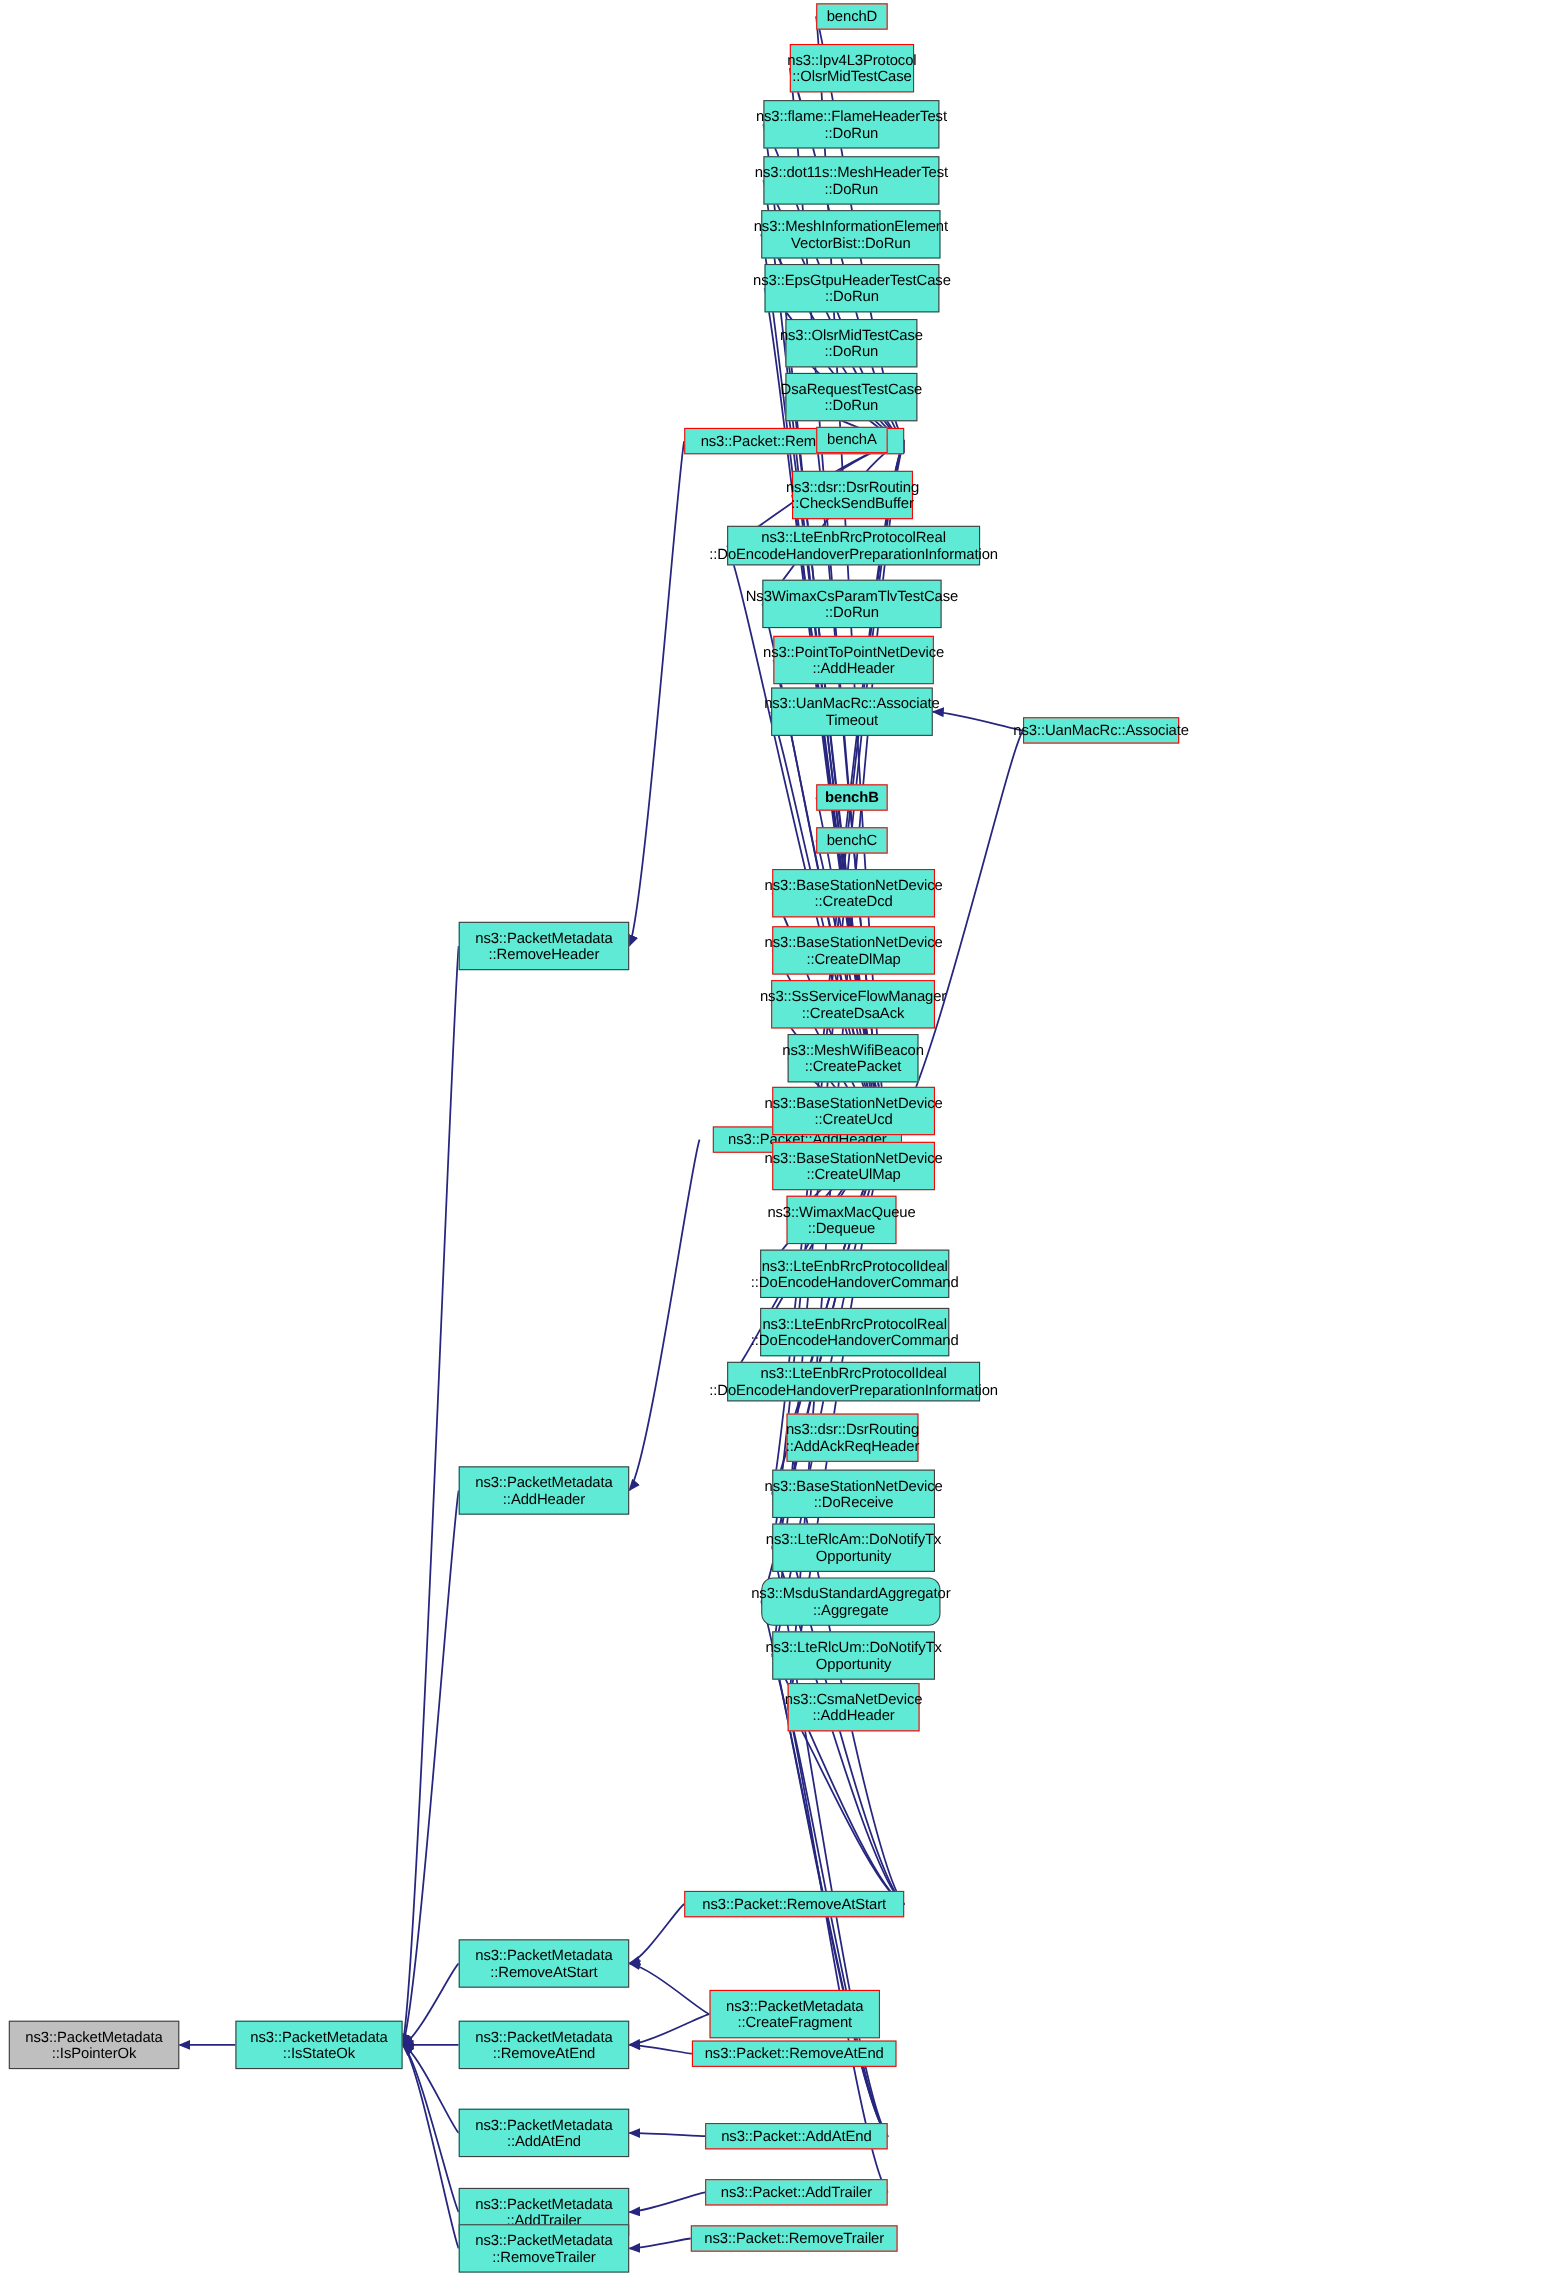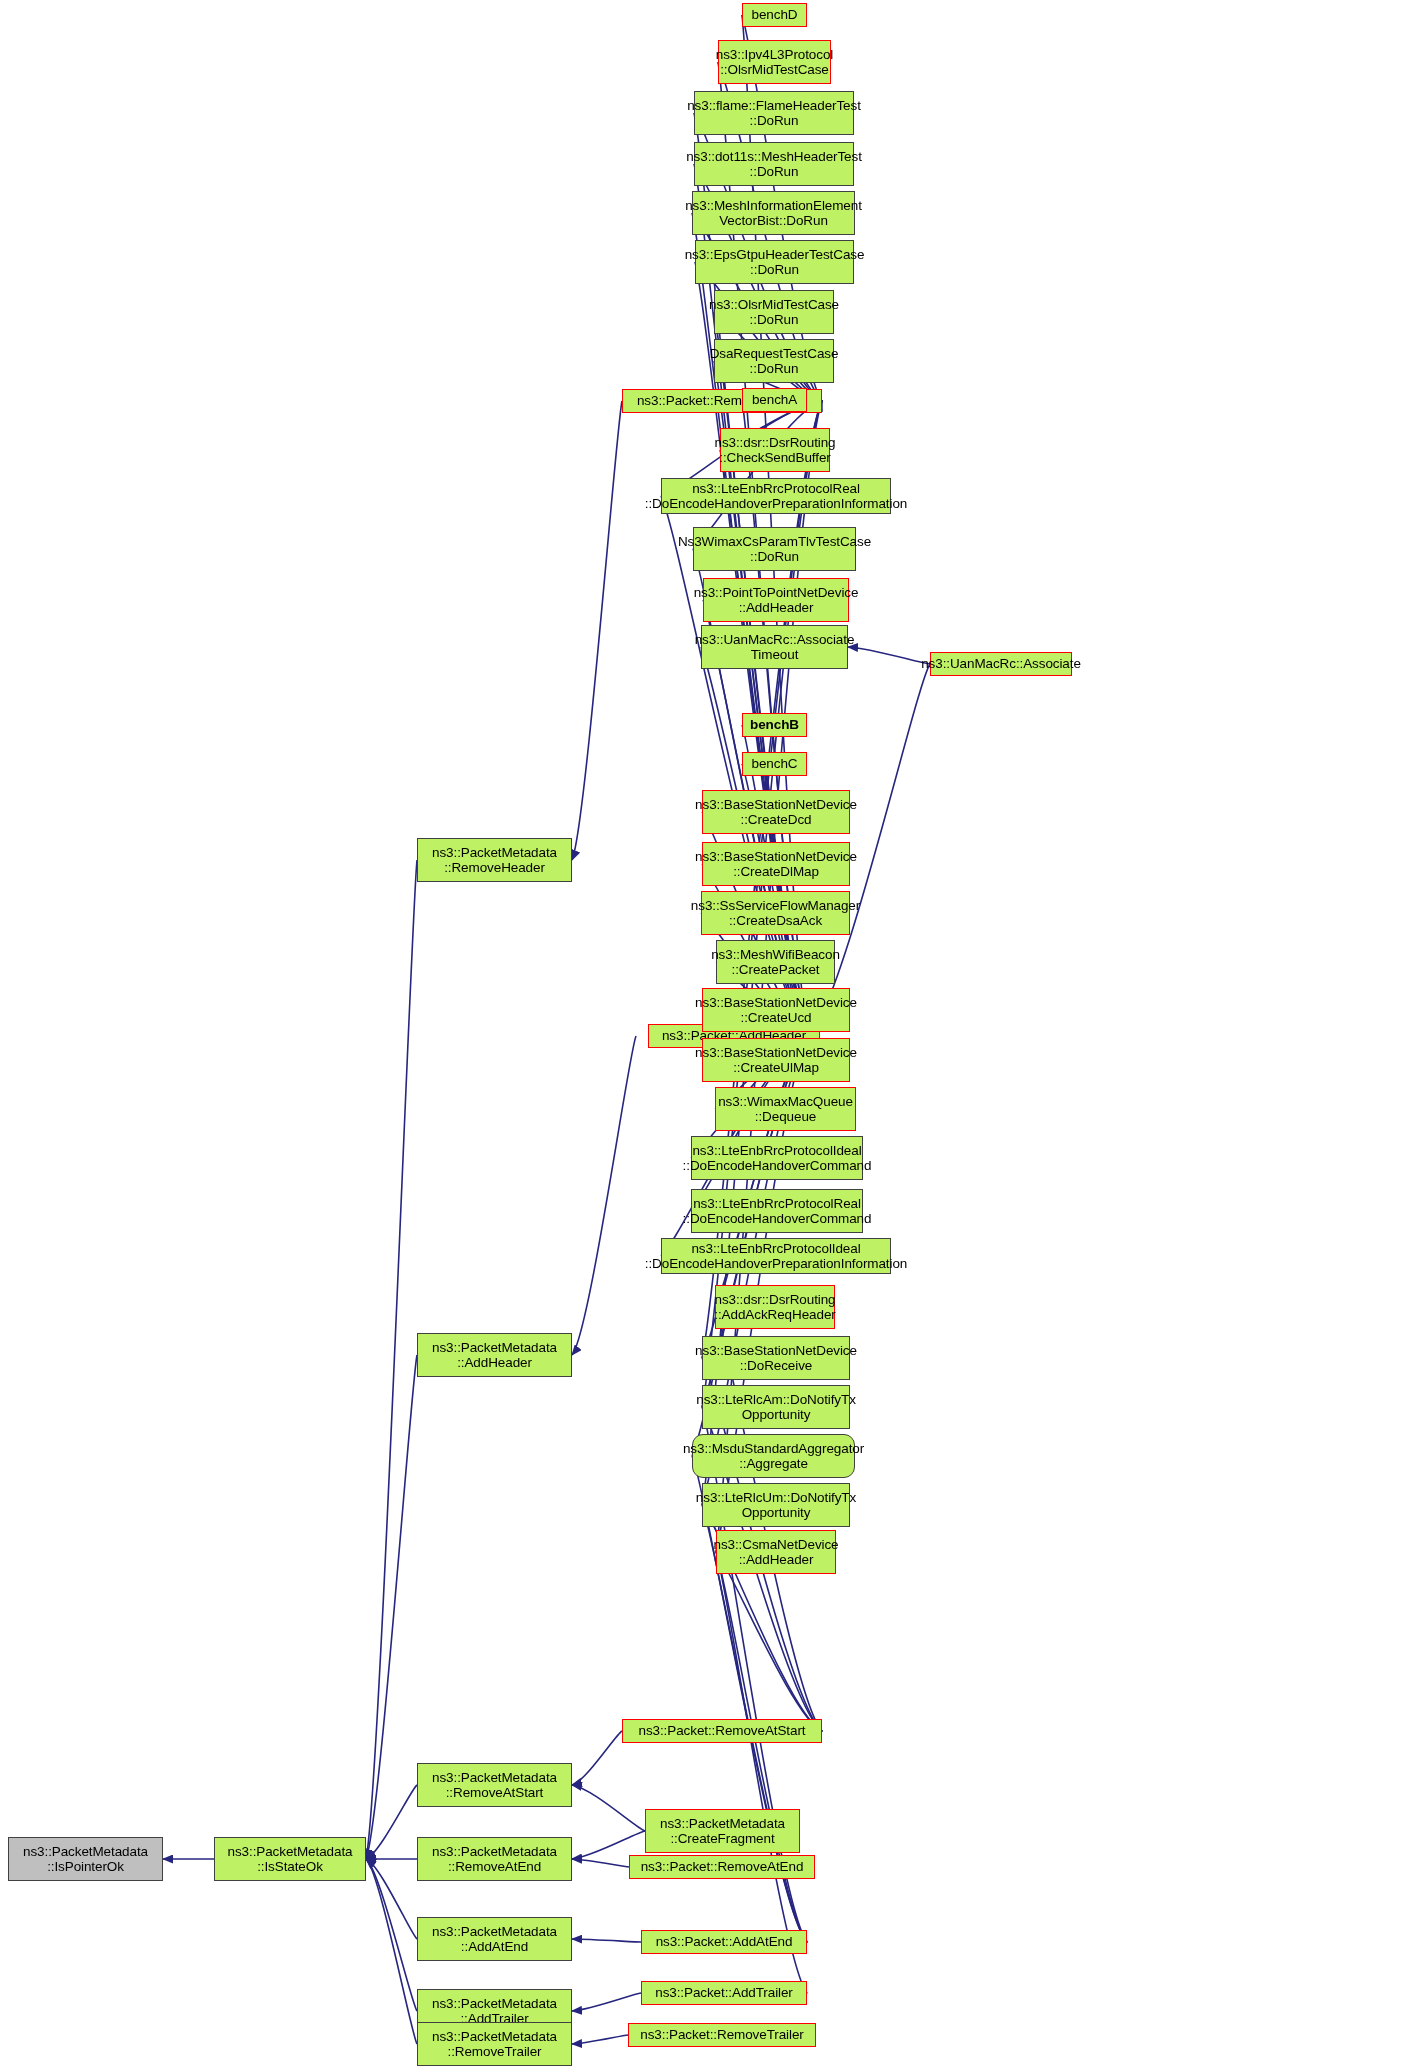--- a/index.html
+++ b/index.html
@@ -25,21 +25,21 @@
   .node {
     position: absolute;
     box-sizing: border-box;
     display: flex;
     align-items: center;
     justify-content: center;
     text-align: center;
     line-height: 1.12;
     font-size: 13.5px;
     color: #000000;
-    background: #bef264;
+    background: #5eead4;
     border: 1px solid #404040;
     padding: 1px 3px;
     white-space: pre;
     letter-spacing: -0.1px;
     z-index: 5;
   }
   .node.red {
     border: 1px solid #ff0000;
   }
   .node.root {
@@ -199,21 +199,21 @@
       <div class="node red" style="left: 702px; top: 842px; width: 148px; height: 44px;">ns3::BaseStationNetDevice
 ::CreateDlMap</div>
       <div class="node red" style="left: 701px; top: 891px; width: 149px; height: 44px;">ns3::SsServiceFlowManager
 ::CreateDsaAck</div>
       <div class="node" style="left: 716px; top: 940px; width: 119px; height: 44px;">ns3::MeshWifiBeacon
 ::CreatePacket</div>
       <div class="node red" style="left: 702px; top: 988px; width: 148px; height: 44px;">ns3::BaseStationNetDevice
 ::CreateUcd</div>
       <div class="node red" style="left: 702px; top: 1038px; width: 148px; height: 44px;">ns3::BaseStationNetDevice
 ::CreateUlMap</div>
-      <div class="node red" style="left: 715px; top: 1087px; width: 141px; height: 44px;">ns3::WimaxMacQueue
+      <div class="node red" style="left: 715px; top: 1087px; width: 100px; height: 44px;">ns3::WimaxMacQueue
 ::Dequeue</div>
       <div class="node" style="left: 691px; top: 1136px; width: 172px; height: 44px;">ns3::LteEnbRrcProtocolIdeal
 ::DoEncodeHandoverCommand</div>
       <div class="node" style="left: 691px; top: 1189px; width: 172px; height: 44px;">ns3::LteEnbRrcProtocolReal
 ::DoEncodeHandoverCommand</div>
       <div class="node" style="left: 661px; top: 1238px; width: 230px; height: 36px;">ns3::LteEnbRrcProtocolIdeal
 ::DoEncodeHandoverPreparationInformation</div>
       <div class="node red" style="left: 715px; top: 1285px; width: 120px; height: 44px;">ns3::dsr::DsrRouting
 ::AddAckReqHeader</div>
       <div class="node" style="left: 702px; top: 1336px; width: 148px; height: 44px;">ns3::BaseStationNetDevice

